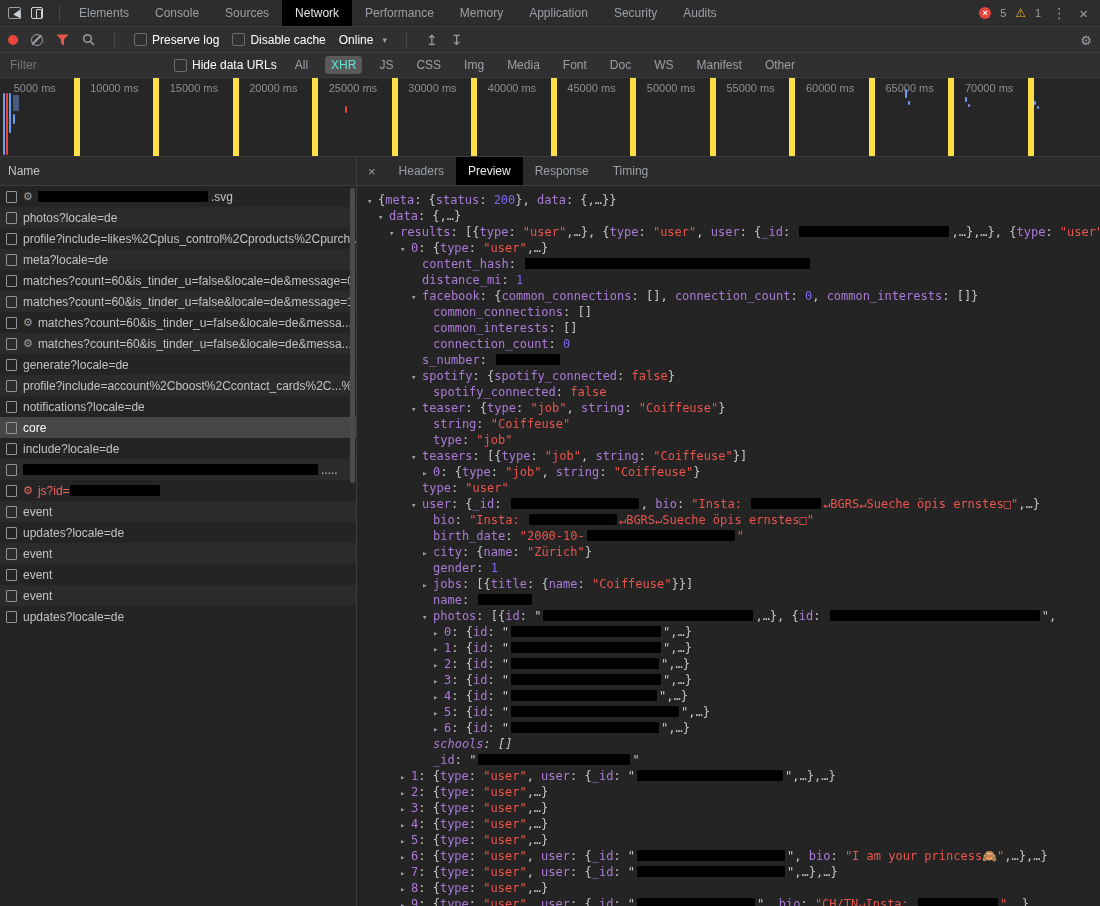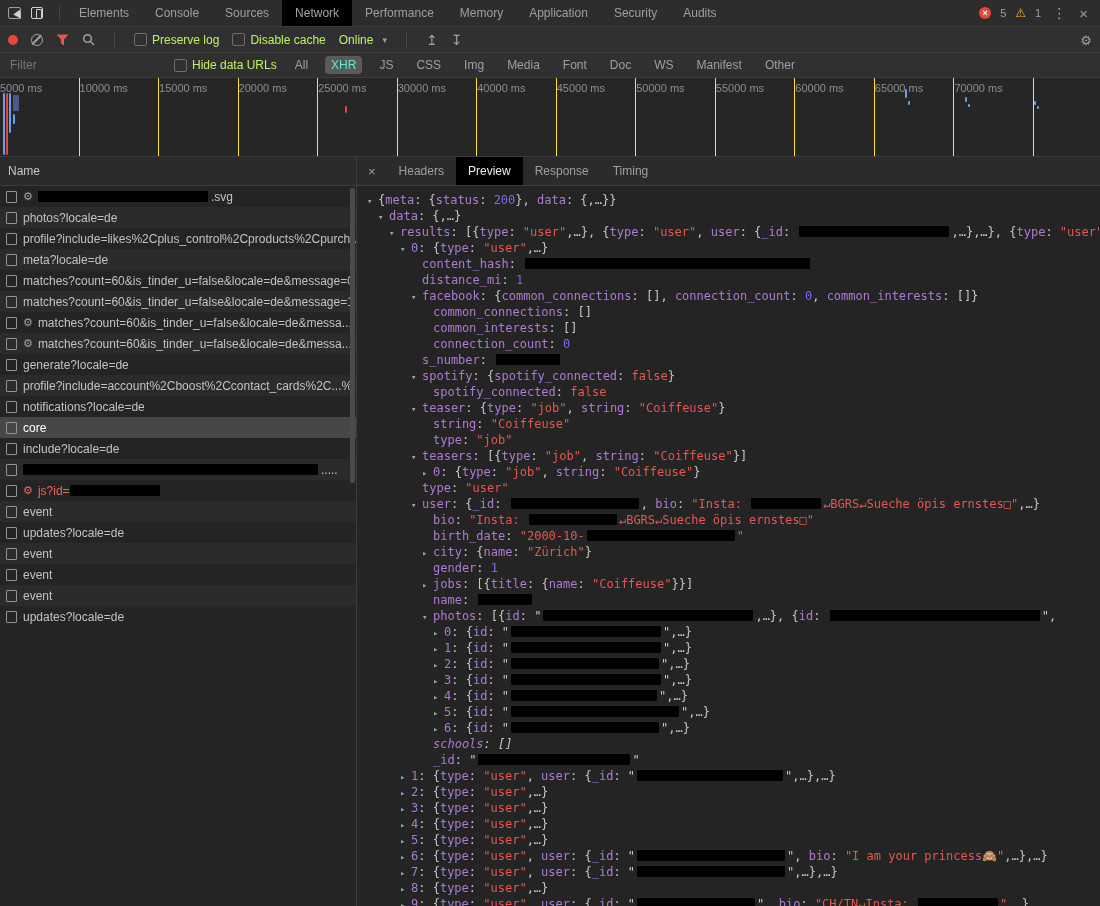--- a/index.html
+++ b/index.html
@@ -10,52 +10,52 @@
   
   #tabbar{height:27px;background:#2d2d2d;border-bottom:1px solid #3c3c3c;padding-left:8px}
   .topicon{margin-right:10px;display:inline-block}
   .inspect{width:13px;height:12px;border:1.5px solid #9aa0a6;border-radius:2px;position:relative;box-sizing:border-box}
   .inspect::after{content:"";position:absolute;right:-4px;bottom:-5px;border:4px solid transparent;border-top:8px solid #cfd2d5;transform:rotate(-35deg)}
   .device{width:12px;height:12px;border:1.5px solid #cfd2d5;border-radius:2px;position:relative;box-sizing:border-box}
   .device::after{content:"";position:absolute;right:0;top:1px;width:4px;height:8px;background:#2d2d2d;border:1.5px solid #cfd2d5;border-radius:1px}
   .sep{width:1px;height:16px;background:#454545;margin:0 6px;flex:0 0 auto}
   #main-tabs{display:flex;height:100%}
   .tab{padding:0 13px;height:100%;display:flex;align-items:center;font-size:12px;color:#9aa0a6;white-space:nowrap}
-  .tab.active{background:#000;color:#a3a3a3}
+  .tab.active{background:#000;color:#e5e5e5}
   #tabbar-right{margin-left:auto;display:flex;align-items:center;gap:9px;padding-right:10px}
   .errcircle{width:12px;height:12px;border-radius:50%;background:#e8453c;color:#fff;font-size:9px;font-weight:bold;display:flex;align-items:center;justify-content:center;line-height:1}
   .badgecount{font-size:11px;color:#9aa0a6}
   .warntri{color:#f0b92b;font-size:12px;line-height:1}
   .moremenu{color:#9aa0a6;font-size:14px;padding:0 2px}
   .closex{color:#9aa0a6;font-size:15px;padding:0 2px}
 
   
   #net-toolbar{height:26px;background:#303030;border-bottom:1px solid #3c3c3c;padding:0 8px;gap:13px;position:relative}
   .rec{width:10px;height:10px;border-radius:50%;background:#e8453c;flex:0 0 auto}
   .clear{width:12px;height:12px;border:1.5px solid #9aa0a6;border-radius:50%;position:relative;box-sizing:border-box;flex:0 0 auto}
   .clear::after{content:"";position:absolute;left:-2px;top:4px;width:13px;height:1.5px;background:#9aa0a6;transform:rotate(-45deg)}
   .cbgroup{display:flex;align-items:center;gap:5px}
   .cb{width:11px;height:11px;border:1px solid #6e6e6e;border-radius:2px;background:transparent;flex:0 0 auto}
-  .tlabel{font-size:12px;color:#bef264;white-space:nowrap}
+  .tlabel{font-size:12px;color:#ffffff;white-space:nowrap}
   .caret{font-size:9px;color:#9aa0a6;margin-left:4px}
   .arrowglyph{font-size:14px;color:#9aa0a6;line-height:1}
   .gearglyph{font-size:13px;color:#9aa0a6;line-height:1}
   #toolbar-gear{position:absolute;right:8px;top:50%;transform:translateY(-50%)}
 
   
   #filter-bar{height:25px;background:#303030;border-bottom:1px solid #3c3c3c;padding:0 8px;gap:12px}
   #filter-input{width:150px;background:transparent;border:none;outline:none;color:#cfcfcf;font-size:12px;font-family:"Liberation Sans",sans-serif}
   #filter-input::placeholder{color:#757575}
   #filter-types{display:flex;align-items:center;gap:11px}
   .ftype{font-size:12px;color:#9aa0a6;padding:2px 6px;border-radius:4px;white-space:nowrap}
   .ftype.selected{background:#5a5a5a;color:#5eead4}
 
   
   #timeline{height:79px;border-bottom:1px solid #3c3c3c;background:#262626;position:relative;display:flex;overflow:hidden;box-sizing:border-box}
-  .tcol{flex:0 0 79.54px;border-right:1px solid #fde047;box-sizing:border-box;font-size:11px;color:#8a8f94;text-align:left;padding:4px 4px 0 0;white-space:nowrap}
+  .tcol{flex:0 0 79.54px;border-right:6px solid #fde047;box-sizing:border-box;font-size:11px;color:#8a8f94;text-align:center;padding:4px 4px 0 0;white-space:nowrap}
   .tmark{position:absolute;border-radius:1px}
 
   
   #main{display:flex;height:749px}
   #left{flex:0 0 357px;width:357px;border-right:1px solid #3c3c3c;box-sizing:border-box;position:relative;overflow:hidden}
   #name-header{height:29px;line-height:28px;padding-left:8px;font-size:12px;color:#c3c6c9;border-bottom:1px solid #3c3c3c;background:#2b2b2b;box-sizing:border-box}
   #request-list{list-style:none;margin:0;padding:0;font-size:12px}
   .req{height:21px;display:flex;align-items:center;padding:0 6px;white-space:nowrap;overflow:hidden;color:#c0c3c6}
   .req:nth-child(even){background:#2b2b2b}
   .req.selected{background:#474747 !important;color:#fff}

